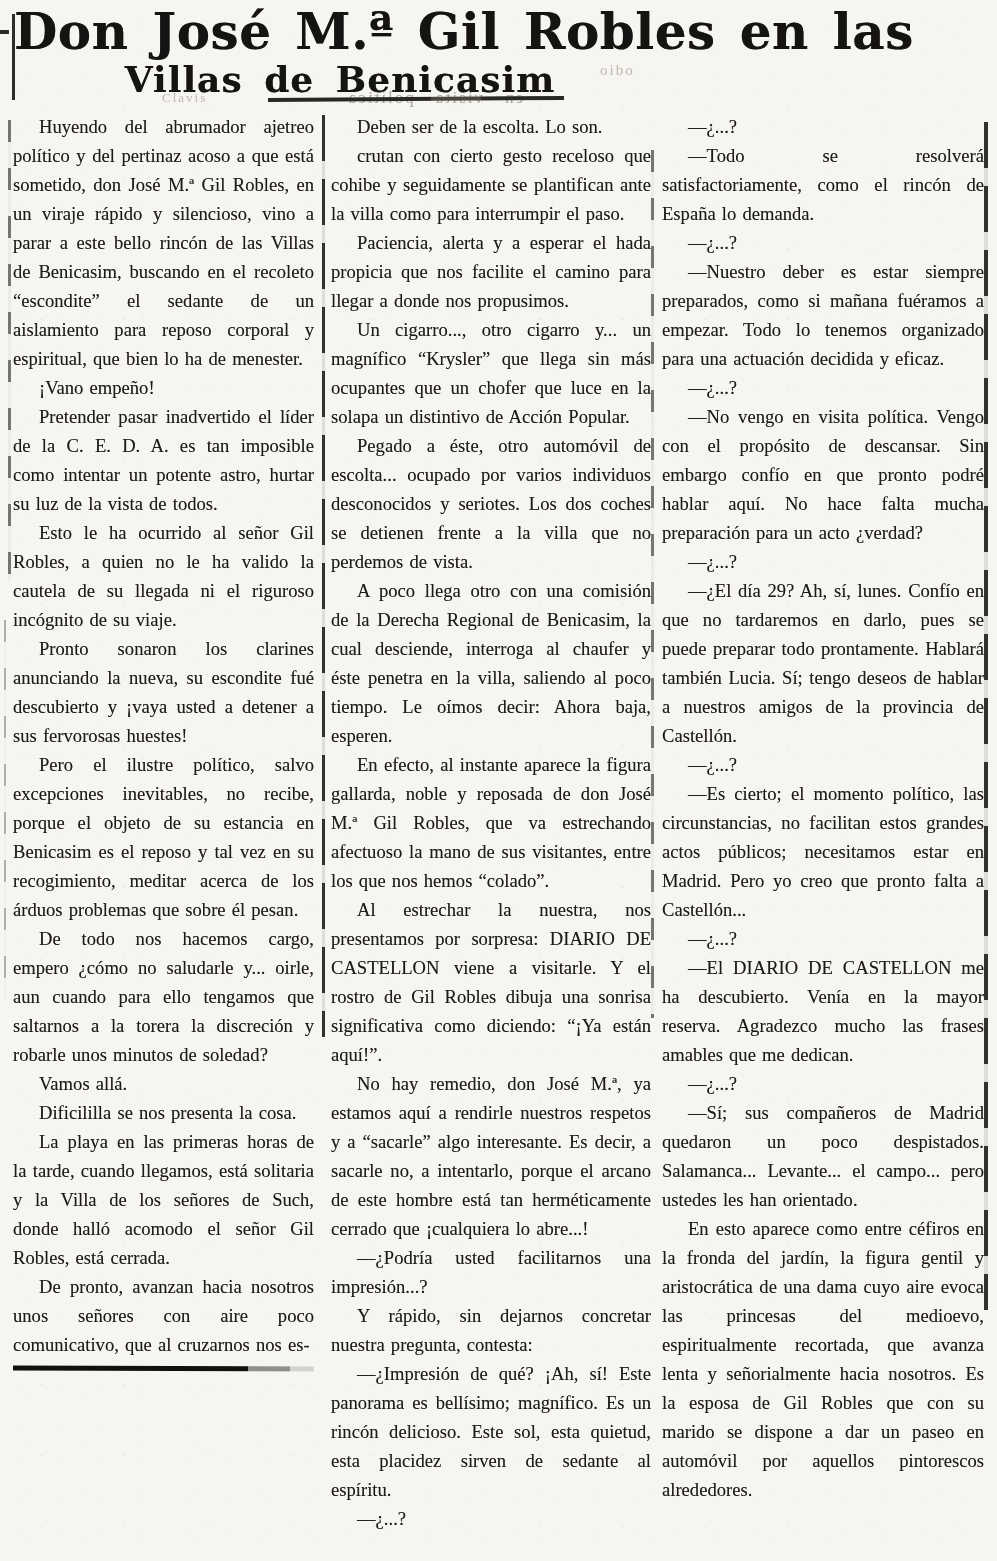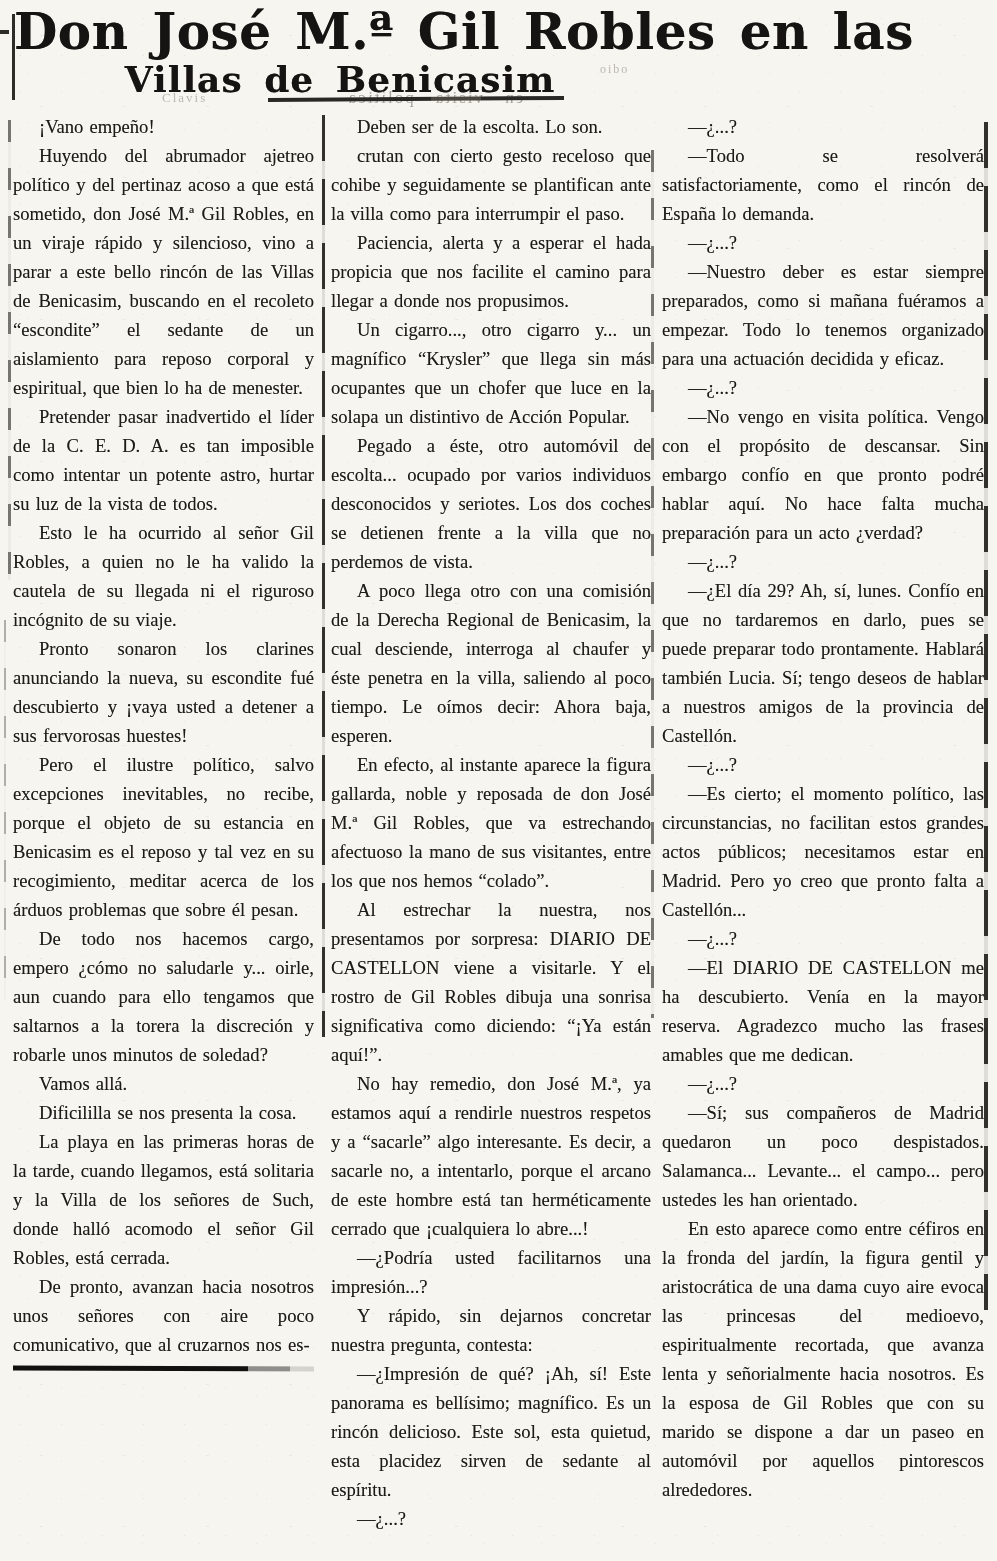--- a/index.html
+++ b/index.html
@@ -82,29 +82,29 @@
   </div>
 
   <div class="tick" style="left:0;top:30px;width:9px;height:4px;"></div>
   <div class="vline" style="left:12px;top:14px;width:3px;height:86px;"></div>
   <div class="vline faint" style="left:8px;top:120px;width:2.5px;height:460px;"></div>
   <div class="vline faint" style="left:4px;top:620px;width:2px;height:380px;opacity:.55;"></div>
 
   <div class="bleed-text">en visita política</div>
   <div class="bleed-line"></div>
   <div class="smudge" style="left:162px;top:90px;text-align:right;">Clavis</div>
-  <div class="smudge" style="left:600px;top:62px;font-size:12px;">oibo</div>
+  <div class="smudge" style="left:600px;top:62px;font-size:15px;">oibo</div>
 
   <div class="vline broken" style="left:322px;top:115px;width:2.5px;height:922px;"></div>
   <div class="vline faint" style="left:651px;top:150px;width:2.5px;height:868px;"></div>
   <div class="vline broken" style="left:984px;top:122px;width:3.5px;height:1188px;"></div>
 
   <div class="col col1">
-    <p>¡Vano empeño!</p>
-      <p>Huyendo del abrumador ajetreo político y del pertinaz acoso a que está sometido, don José M.ª Gil Robles, en un viraje rápido y silencioso, vino a parar a este bello rincón de las Villas de Benicasim, buscando en el recoleto “escondite” el sedante de un aislamiento para reposo corporal y espiritual, que bien lo ha de menester.</p>
+    <p>Huyendo del abrumador ajetreo político y del pertinaz acoso a que está sometido, don José M.ª Gil Robles, en un viraje rápido y silencioso, vino a parar a este bello rincón de las Villas de Benicasim, buscando en el recoleto “escondite” el sedante de un aislamiento para reposo corporal y espiritual, que bien lo ha de menester.</p>
+      <p>¡Vano empeño!</p>
       <p>Pretender pasar inadvertido el líder de la C. E. D. A. es tan imposible como intentar un potente astro, hurtar su luz de la vista de todos.</p>
       <p>Esto le ha ocurrido al señor Gil Robles, a quien no le ha valido la cautela de su llegada ni el riguroso incógnito de su viaje.</p>
       <p>Pronto sonaron los clarines anunciando la nueva, su escondite fué descubierto y ¡vaya usted a detener a sus fervorosas huestes!</p>
       <p>Pero el ilustre político, salvo excepciones inevitables, no recibe, porque el objeto de su estancia en Benicasim es el reposo y tal vez en su recogimiento, meditar acerca de los árduos problemas que sobre él pesan.</p>
       <p>De todo nos hacemos cargo, empero ¿cómo no saludarle y... oirle, aun cuando para ello tengamos que saltarnos a la torera la discreción y robarle unos minutos de soledad?</p>
       <p>Vamos allá.</p>
       <p>Dificililla se nos presenta la cosa.</p>
       <p>La playa en las primeras horas de la tarde, cuando llegamos, está solitaria y la Villa de los señores de Such, donde halló acomodo el señor Gil Robles, está cerrada.</p>
       <p>De pronto, avanzan hacia nosotros unos señores con aire poco comunicativo, que al cruzarnos nos es-</p>
       <div class="end-rule"></div>

